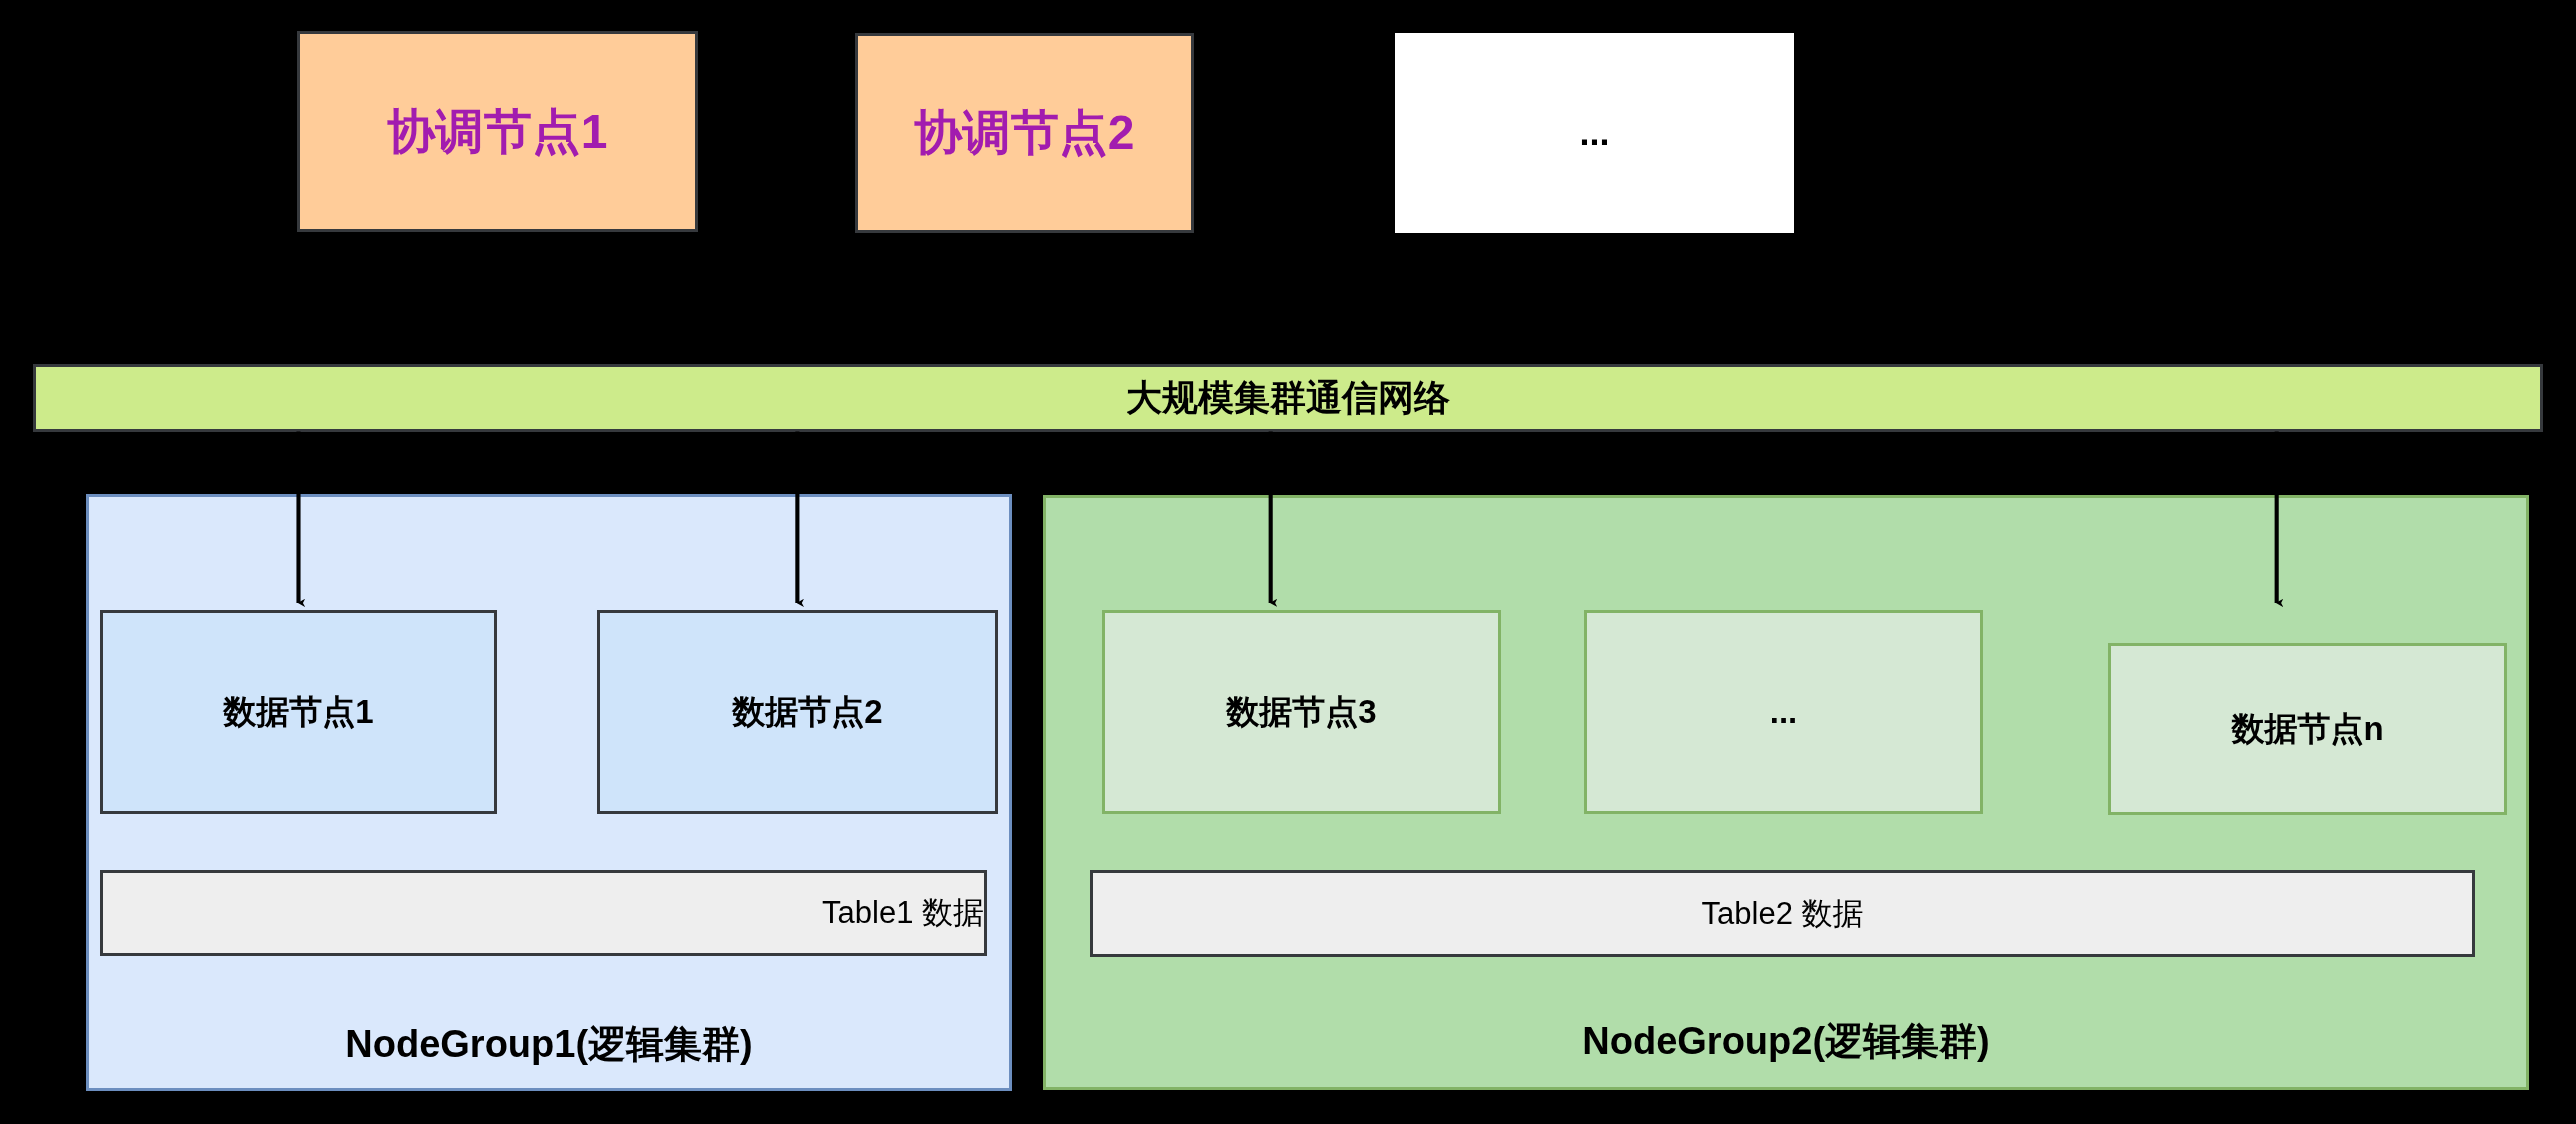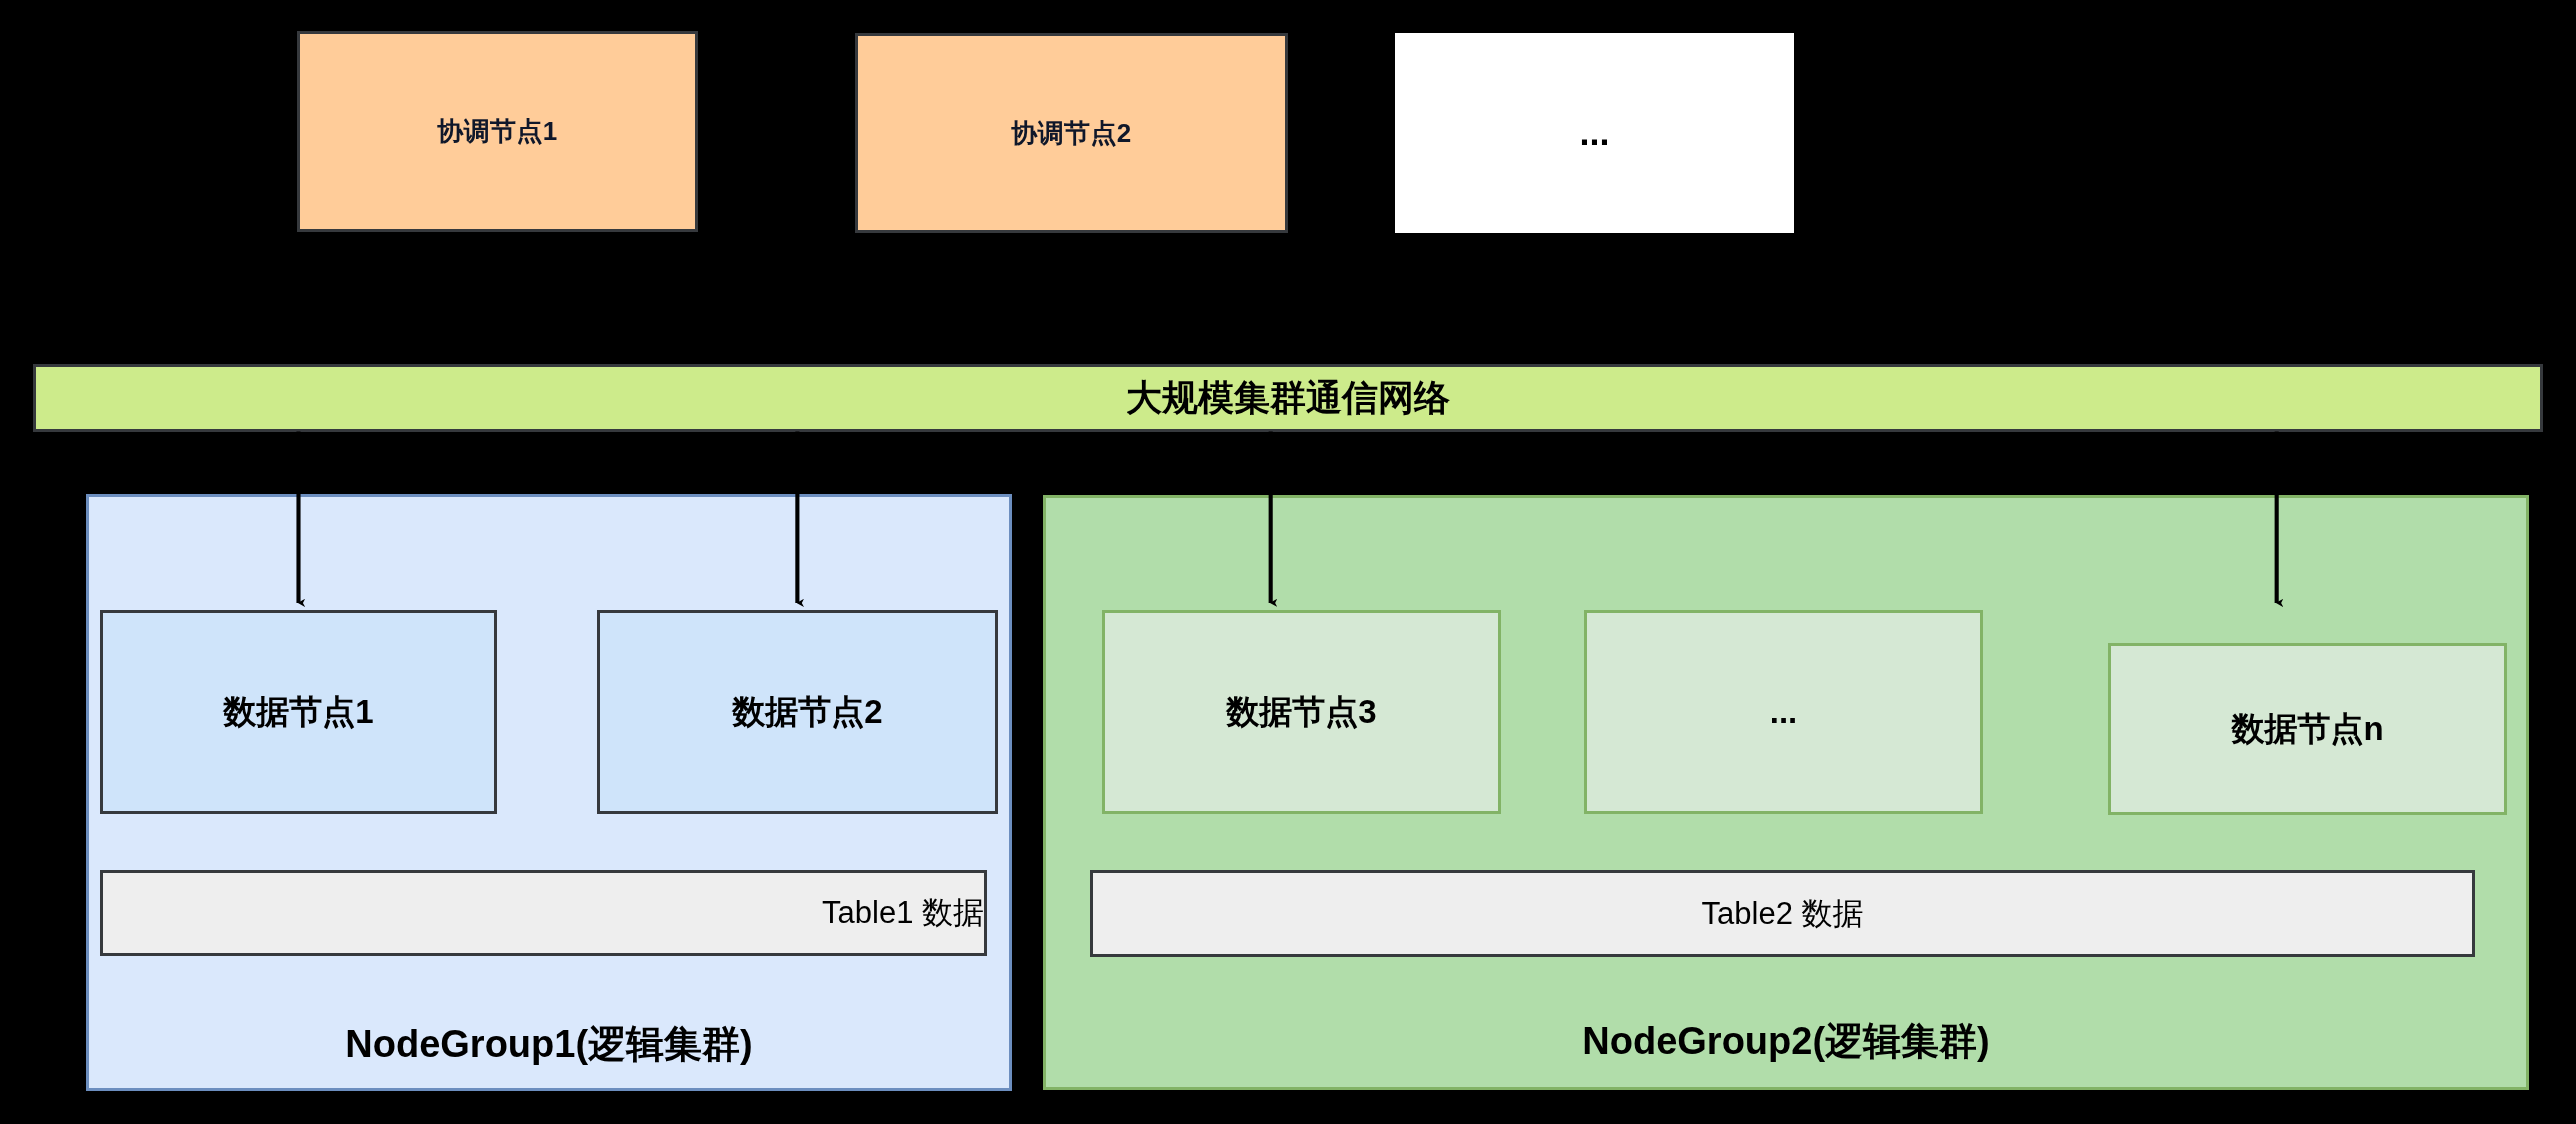--- a/index.html
+++ b/index.html
@@ -23,23 +23,23 @@
     display: flex;
     align-items: center;
     justify-content: center;
     text-align: center;
   }
 
   
   .coord {
     background: #ffcc99;
     border: 3.3px solid #36393d;
-    color: #0f172a;
+    color: #a21caf;
     font-weight: bold;
-    font-size: 26px;
+    font-size: 48px;
     letter-spacing: 0.4px;
   }
   .coord-blank {
     background: #ffffff;
     border: none;
     color: #000000;
     font-weight: bold;
     font-size: 36px;
   }
 
@@ -111,21 +111,21 @@
 </style>
 </head>
 <body>
 
 <div id="canvas">
 
   <div class="box coord" style="left:297px; top:31px; width:401px; height:201px;">
     <span>协调节点1</span>
   </div>
 
-  <div class="box coord" style="left:855px; top:33px; width:433px; height:200px;">
+  <div class="box coord" style="left:855px; top:33px; width:339px; height:200px;">
     <span>协调节点2</span>
   </div>
 
   <div class="box coord-blank" style="left:1395px; top:33px; width:399px; height:200px;">
     <span>...</span>
   </div>
 
 
   <div class="box network-bar" style="left:33px; top:364px; width:2510px; height:68px;">
     <span>大规模集群通信网络</span>

